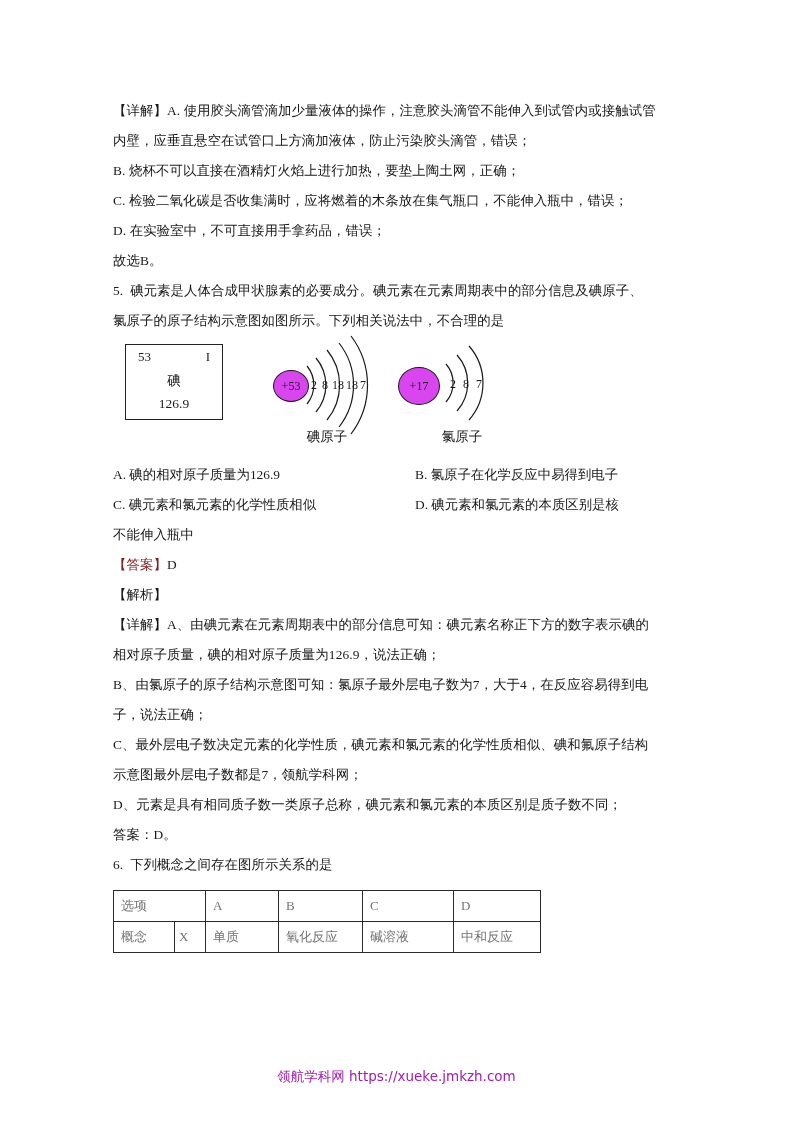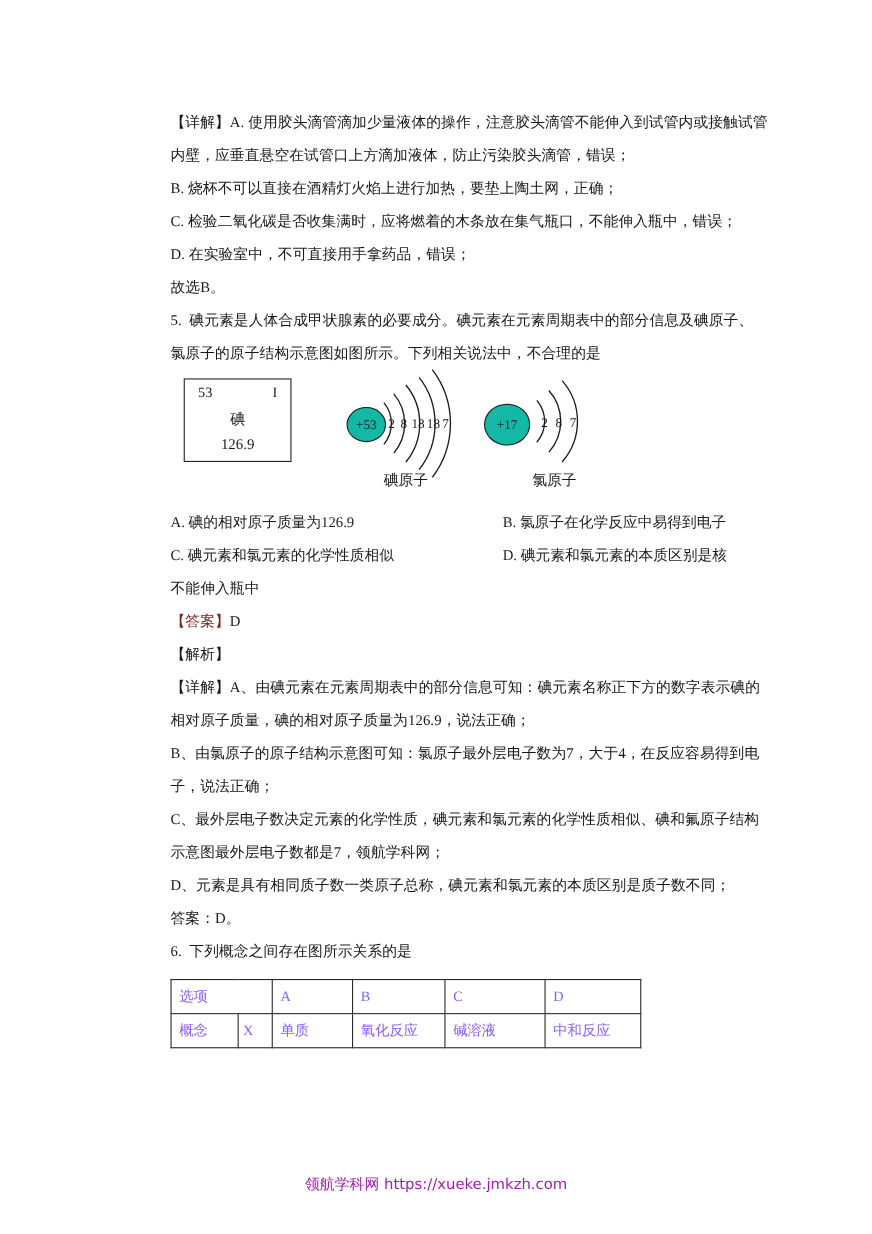--- a/index.html
+++ b/index.html
@@ -19,21 +19,20 @@
     position: absolute;
     left: 0; top: 0;
     width: 793px;
     height: 1122px;
   }
   .content {
     position: absolute;
     left: 113px;
     top: 96px;
     width: 568px;
-    margin-left: 42px;
   }
   p.line {
     margin: 0;
     font-size: 13.4px;
     line-height: 30px;
     letter-spacing: 0.1px;
     color: #171717;
     white-space: pre-wrap;
     text-align: left;
   }
@@ -97,21 +96,21 @@
     top: 30px;
     left: 0;
     width: 34px;
     height: 30px;
     border: 1.3px solid #1a1a1a;
     border-radius: 50%;
     display: flex;
     align-items: center;
     justify-content: center;
     font-size: 12px;
-    background: #14b8a6;
+    background: #d946ef;
     z-index: 3;
   }
   .atom-b .nucleus {
     width: 40px;
     height: 36px;
     top: 27px;
   }
   .shell-svg {
     position: absolute;
     left: 0;
@@ -154,21 +153,21 @@
   table.concept {
     border-collapse: collapse;
     table-layout: fixed;
     font-size: 13px;
   }
   table.concept td {
     border: 1.1px solid #2a2a2a;
     height: 30px;
     padding: 0 7px;
     vertical-align: middle;
-    color: #8b5cf6;
+    color: #737373;
   }
   
   .footer {
     position: absolute;
     left: 0;
     top: 1068px;
     width: 793px;
     text-align: center;
     font-size: 13.5px;
     color: #a21caf;

